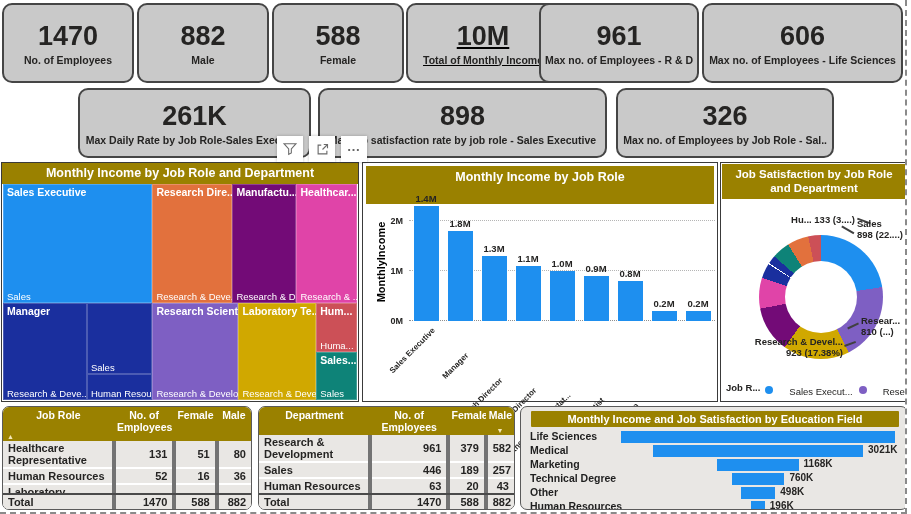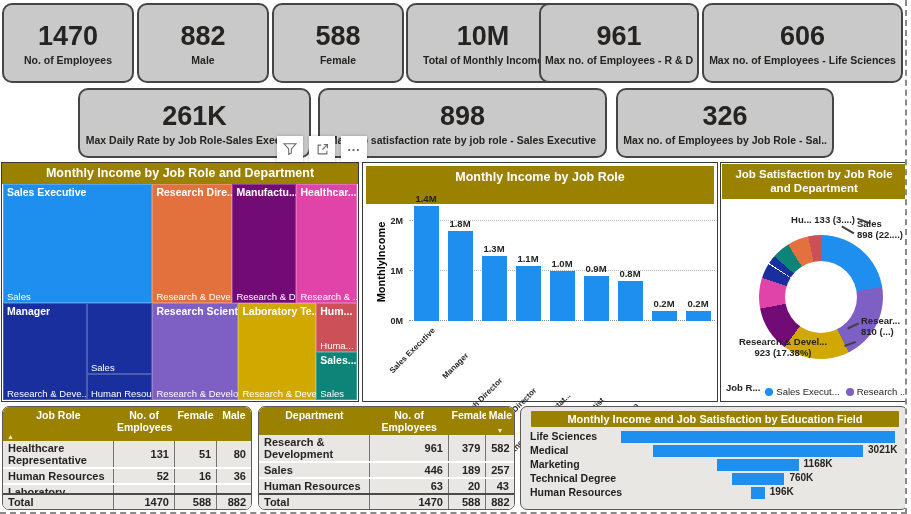--- a/index.html
+++ b/index.html
@@ -44,31 +44,31 @@
   
   #donut-panel{left:720px;top:162px;width:188px;height:240px;}
   #donut-title{position:absolute;left:1px;right:1px;top:1px;padding:3px 2px;font-size:11.5px;line-height:1.25;}
   #donut-ring{position:absolute;left:38px;top:72px;width:124px;height:124px;border-radius:50%;}
   #donut-ring::after{content:"";position:absolute;inset:26px;background:#fff;border-radius:50%;}
   .callout{position:absolute;font-size:9.5px;font-weight:bold;color:#252423;line-height:1.15;z-index:5;}
   .co-line{position:absolute;background:#404040;}
   .donut-legend{position:absolute;left:5px;right:2px;bottom:4px;display:flex;align-items:center;gap:5px;
                 font-size:9.5px;color:#252423;white-space:nowrap;overflow:hidden;}
   .legend-title{font-weight:bold;}
-  .legend-item{display:flex;align-items:center;gap:3px;margin-top:8px;}
+  .legend-item{display:flex;gap:16px;margin-top:8px;}
   .legend-dot{width:8px;height:8px;border-radius:50%;display:inline-block;}
   
   .table-panel{position:absolute;top:406px;height:104px;border:1.5px solid #5a5a5a;border-radius:7px;
                background:#fff;box-sizing:border-box;overflow:hidden;}
   #table1{left:2px;width:250px;}
   #table2{left:258px;width:257px;}
   table{border-collapse:collapse;table-layout:fixed;width:100%;padding-left:24px;}
   th{background:#9A8100;color:#fff;font-size:10.5px;font-weight:bold;padding:2px 3px;vertical-align:top;position:relative;}
   td{font-size:11px;font-weight:bold;color:#252423;background:#E9E7E4;padding:1px 5px;
-     border-bottom:2px solid #fff;border-left:1px solid #737373;overflow:hidden;}
+     border-bottom:2px solid #fff;border-left:4px solid #737373;overflow:hidden;}
   td:first-child{border-left:none;text-align:left;}
   td.num{text-align:right;}
   .sort-arrow{position:absolute;bottom:1px;left:4px;font-size:7px;color:#F5E8B8;}
   .sort-arrow.center{left:50%;transform:translateX(-50%);}
   .total-bar{position:absolute;left:0;right:0;bottom:0;border-top:2px solid #4a4a4a;background:#E9E7E4;}
   .total-bar td{border-bottom:none;background:#E9E7E4;}
   
   #funnel-panel{left:520px;top:406px;width:388px;height:104px;border:1.5px solid #5a5a5a;border-radius:7px;
                 background:#E9E7E4;position:absolute;box-sizing:border-box;overflow:hidden;}
   #funnel-title{position:absolute;left:10px;right:8px;top:4px;height:16px;line-height:16px;font-size:11px;border-radius:1px;}
@@ -89,21 +89,21 @@
         <div class="kpi-label">No. of Employees</div>
       </div>
       <div class="kpi-card" style="left: 137px; top: 3px; width: 132px; height: 80px;">
         <div class="kpi-value">882</div>
         <div class="kpi-label">Male</div>
       </div>
       <div class="kpi-card" style="left: 272px; top: 3px; width: 132px; height: 80px;">
         <div class="kpi-value">588</div>
         <div class="kpi-label">Female</div>
       </div>
-      <div class="kpi-card" style="left: 406px; top: 3px; width: 154px; height: 80px;">
+      <div class="kpi-card" style="left: 406px; top: 3px; width: 154px; height: 80px; text-decoration: underline;">
         <div class="kpi-value">10M</div>
         <div class="kpi-label">Total of Monthly Income</div>
       </div>
       <div class="kpi-card" style="left: 539px; top: 3px; width: 160px; height: 80px;">
         <div class="kpi-value">961</div>
         <div class="kpi-label">Max no. of Employees - R &amp; D</div>
       </div>
       <div class="kpi-card" style="left: 702px; top: 3px; width: 201px; height: 80px;">
         <div class="kpi-value">606</div>
         <div class="kpi-label">Max no. of Employees - Life Sciences</div>
@@ -256,21 +256,21 @@
           <div>Hu... 133 (3....)</div>
         </div>
         <div class="callout co-tr" style="left: 136px; top: 56px; width: 52px; text-align: left;">
           <div>Sales</div>
           <div>898 (22....)</div>
         </div>
         <div class="callout co-r" style="left: 140px; top: 153px; width: 48px; text-align: left;">
           <div>Resear...</div>
           <div>810 (...)</div>
         </div>
-        <div class="callout co-bl" style="left: 2px; top: 174px; width: 120px; text-align: center;">
+        <div class="callout co-bl" style="left: 2px; top: 174px; width: 120px; text-align: right;">
           <div>Research &amp; Devel...</div>
           <div>923 (17.38%)</div>
         </div>
         <div class="co-line" style="left: 136px; top: 57px; width: 14px; height: 1.5px; transform: rotate(20deg);"></div>
         <div class="co-line" style="left: 120px; top: 66px; width: 14px; height: 1.5px; transform: rotate(30deg);"></div>
         <div class="co-line" style="left: 126px; top: 162px; width: 12px; height: 1.5px; transform: rotate(-25deg);"></div>
         <div class="co-line" style="left: 123px; top: 180px; width: 12px; height: 1.5px; transform: rotate(-20deg);"></div>
       </div>
     <div class="donut-legend">
       <span class="legend-title">Job R...</span>
@@ -417,20 +417,25 @@
           <div class="funnel-cat">Marketing</div>
           <div class="funnel-bar" style="left: 196.387px; width: 81.2264px; background: rgb(30, 143, 239);"></div>
           <div class="funnel-val" style="left: 282.613px;">1168K</div>
         </div>
         <div class="funnel-row">
           <div class="funnel-cat">Technical Degree</div>
           <div class="funnel-bar" style="left: 210.574px; width: 52.8528px; background: rgb(30, 143, 239);"></div>
           <div class="funnel-val" style="left: 268.426px;">760K</div>
         </div>
         <div class="funnel-row">
+          <div class="funnel-cat">Other</div>
+          <div class="funnel-bar" style="left: 219.684px; width: 34.6325px; background: rgb(30, 143, 239);"></div>
+          <div class="funnel-val" style="left: 259.316px;">498K</div>
+        </div>
+        <div class="funnel-row">
           <div class="funnel-cat">Human Resources</div>
           <div class="funnel-bar" style="left: 230.185px; width: 13.6305px; background: rgb(30, 143, 239);"></div>
           <div class="funnel-val" style="left: 248.815px;">196K</div>
         </div>
       </div>
   </div>
 
 </div>
 
 </body></html>

